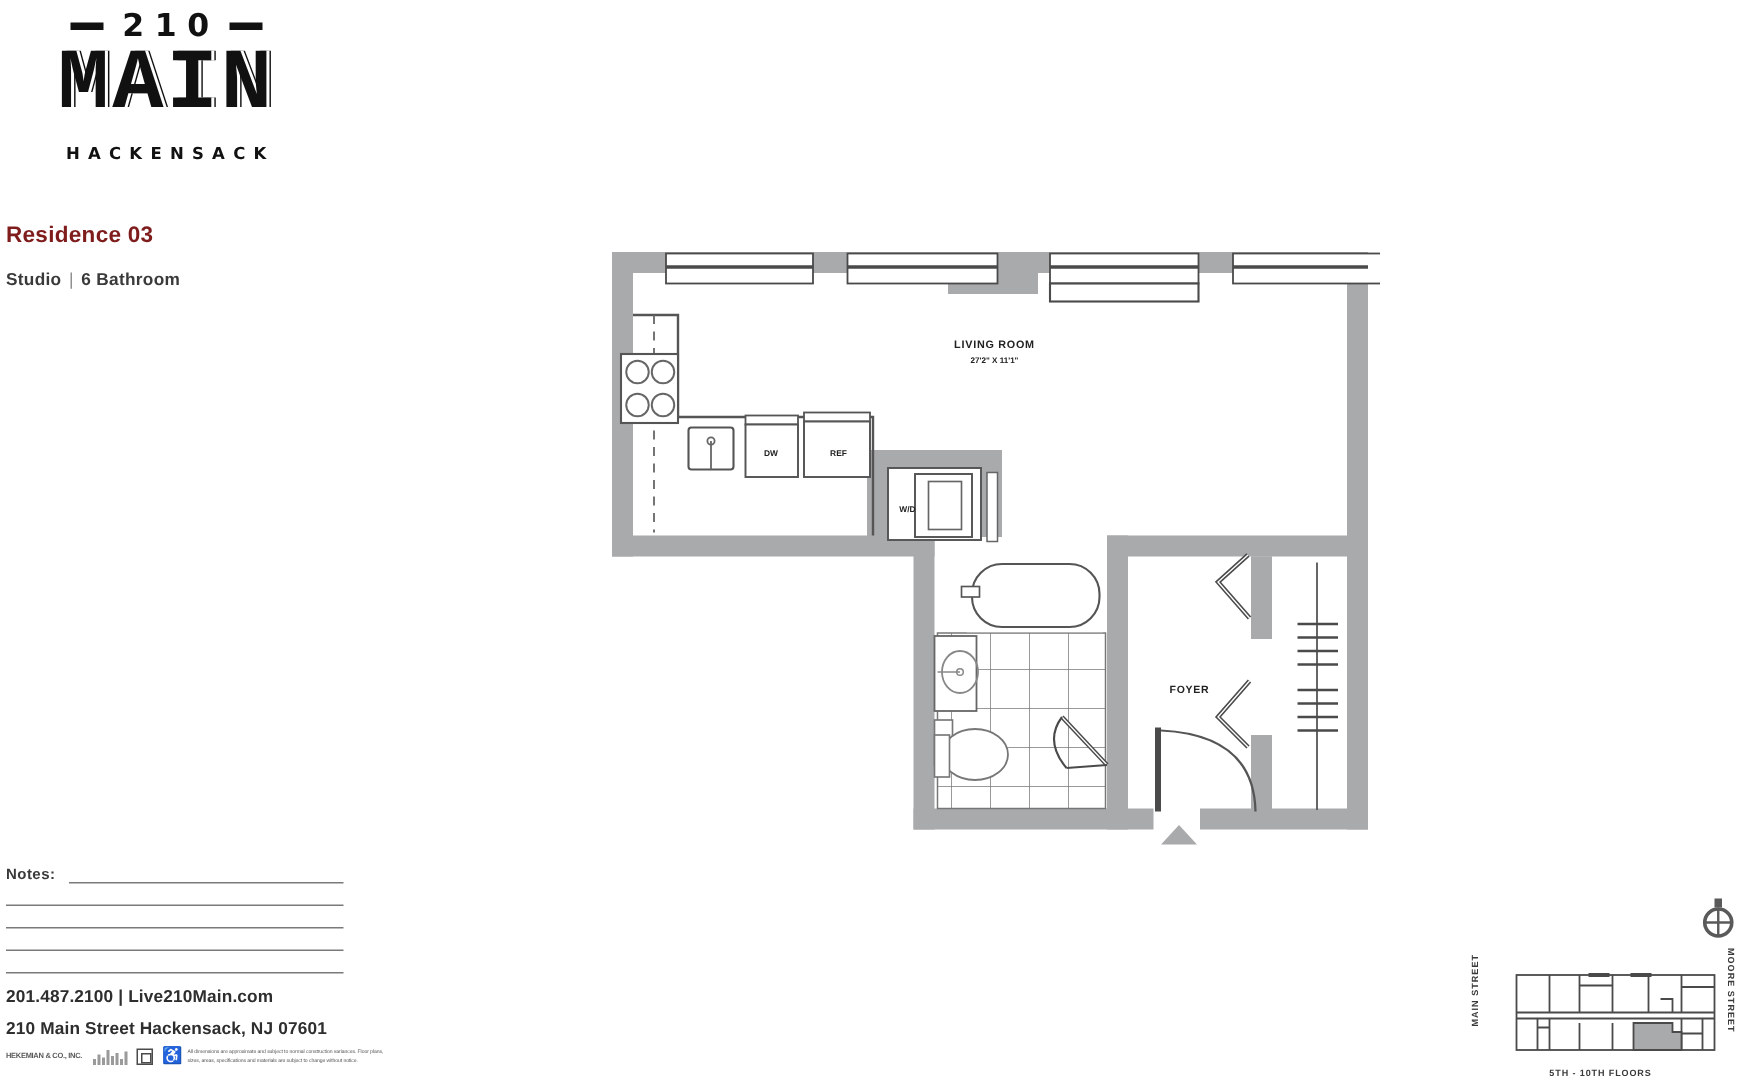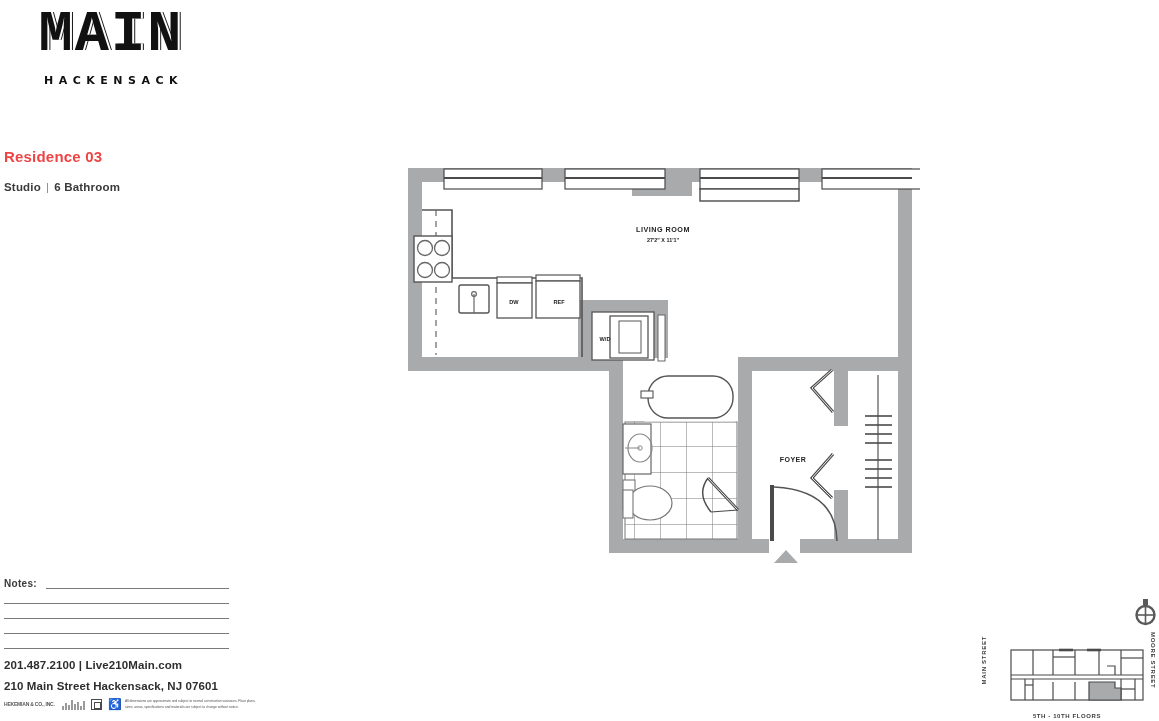--- a/index.html
+++ b/index.html
@@ -34,21 +34,21 @@
   }
   .logo-sub {
     font-family: "DejaVu Sans", sans-serif;
     font-size: 11px; font-weight: 700; letter-spacing: 5.5px;
     color: #111; text-align: center; margin-top: 12px; padding-left: 5px;
   }
 
   
   .res-block { position: absolute; left: 4px; top: 148px; width: 300px; }
   .res-title {
-    font-size: 15px; font-weight: 700; color: #ef4444;
+    font-size: 15px; font-weight: 700; color: #7f1d1d;
     letter-spacing: 0.2px; margin-bottom: 13px;
   }
   .res-line {
     font-size: 11.5px; font-weight: 700; color: #3a3a3a;
     letter-spacing: 0.2px; line-height: 1.65;
     display: flex; align-items: center; gap: 5px;
   }
   .res-div { color: #8a8a8a; font-weight: 400; }
 
   
@@ -113,20 +113,25 @@
   .kp-street-right {
     position: absolute; right: 3px; top: 36px;
     font-size: 6px; font-weight: 700; color: #3a3a3a; letter-spacing: 0.7px;
     writing-mode: vertical-rl;
   }
 </style>
 </head>
 <body>
 
 <div class="logo-block">
+  <div class="logo-210">
+    <span class="bar"></span>
+    <span class="num">210</span>
+    <span class="bar"></span>
+  </div>
   <div class="logo-main">MAIN</div>
   <div class="logo-sub">HACKENSACK</div>
 </div>
 
 <div class="res-block">
   <div class="res-title">Residence 03</div>
   <div class="res-line">
     <span>Studio</span>
     <span class="res-div">|</span>
     <span>6 Bathroom</span>

